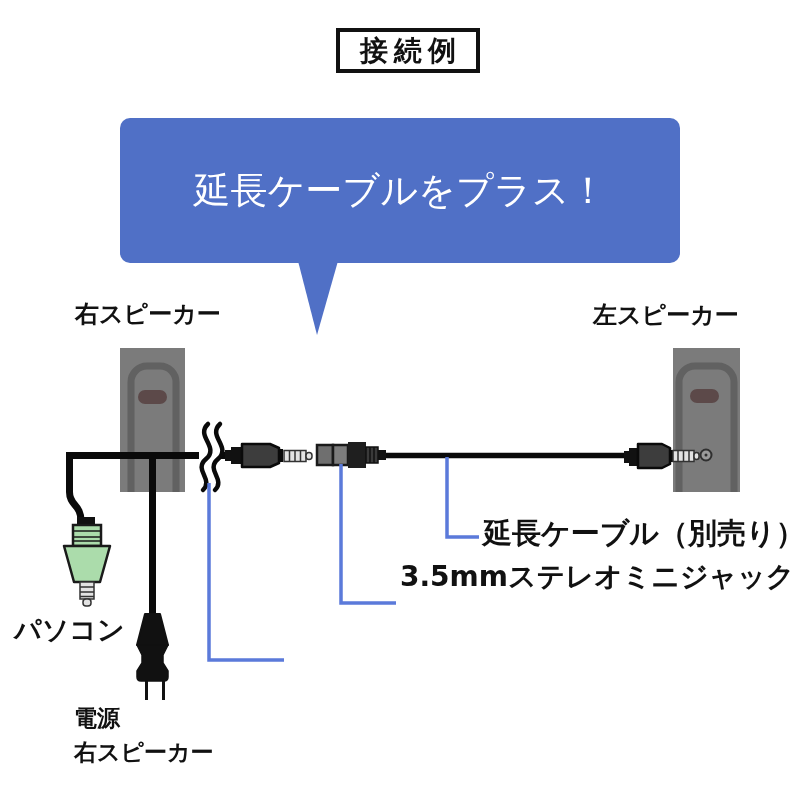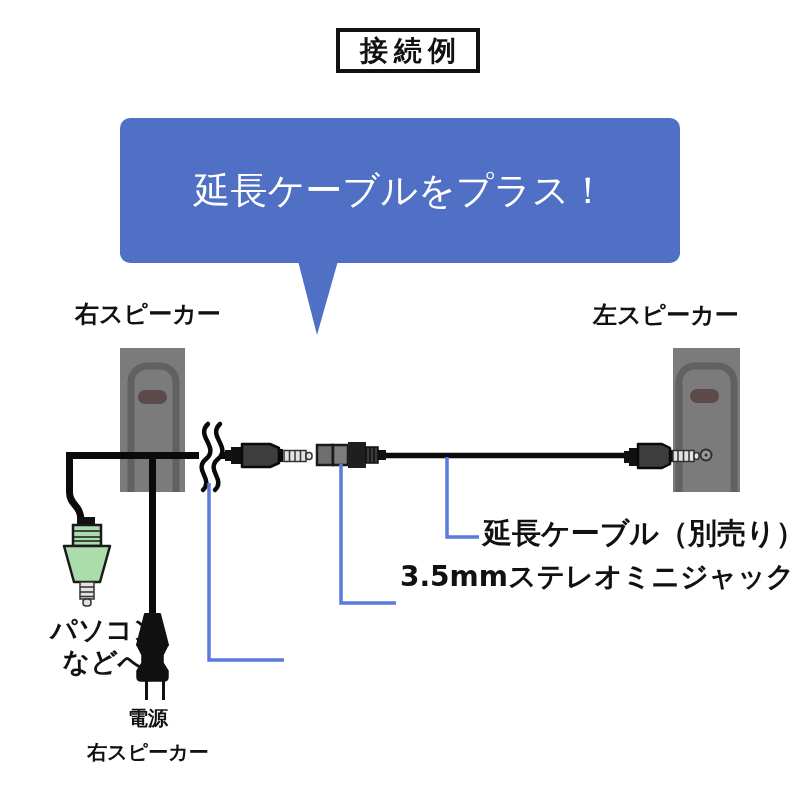--- a/index.html
+++ b/index.html
@@ -27,22 +27,22 @@
   }
   .callout .c1{font-size:31px;font-weight:700;white-space:nowrap;}
   .callout .c2{font-size:37px;font-weight:400;white-space:nowrap;}
   .spk-label{position:absolute;font-size:24px;font-weight:700;color:var(--text-black);white-space:nowrap;}
   #lblR{left:75px;top:298px;}
   #lblL{left:593px;top:299px;}
   .ann{position:absolute;font-weight:700;color:var(--text-black);white-space:nowrap;}
   #annExt{left:483px;top:514px;font-size:29px;}
   #annJack{left:400px;top:558px;font-size:28px;}
   #annCable{left:288px;top:646px;font-size:29px;}
-  #annPc{left:14px;top:614px;width:108px;text-align:center;font-size:27px;line-height:32px;margin-left:36px;}
-  #annPower{left:74px;top:701px;width:148px;text-align:center;font-size:20px;line-height:34px;}
+  #annPc{left:14px;top:614px;width:108px;text-align:center;font-size:27px;line-height:32px;}
+  #annPower{left:74px;top:701px;width:148px;text-align:left;font-size:23px;line-height:34px;}
 </style>
 </head>
 <body>
 
 <div class="stage">
 
   <svg width="800" height="800" viewBox="0 0 800 800">
     <defs>
       <clipPath id="clipSpkR">
           <rect x="120" y="348" width="65" height="144"></rect>
@@ -146,21 +146,20 @@
   </div>
 
   <div class="spk-label" id="lblR">右スピーカー</div>
   <div class="spk-label" id="lblL">左スピーカー</div>
 
   <div class="ann" id="annExt">延長ケーブル（別売り）</div>
   <div class="ann" id="annJack">3.5mmステレオミニジャック</div>
 
   <div class="ann" id="annPc">
     <div>パソコン</div>
-    <div>などへ</div>
   </div>
 
   <div class="ann" id="annPower">
     <div>電源</div>
     <div>右スピーカー</div>
   </div>
 
 </div>
 
 </body></html>

